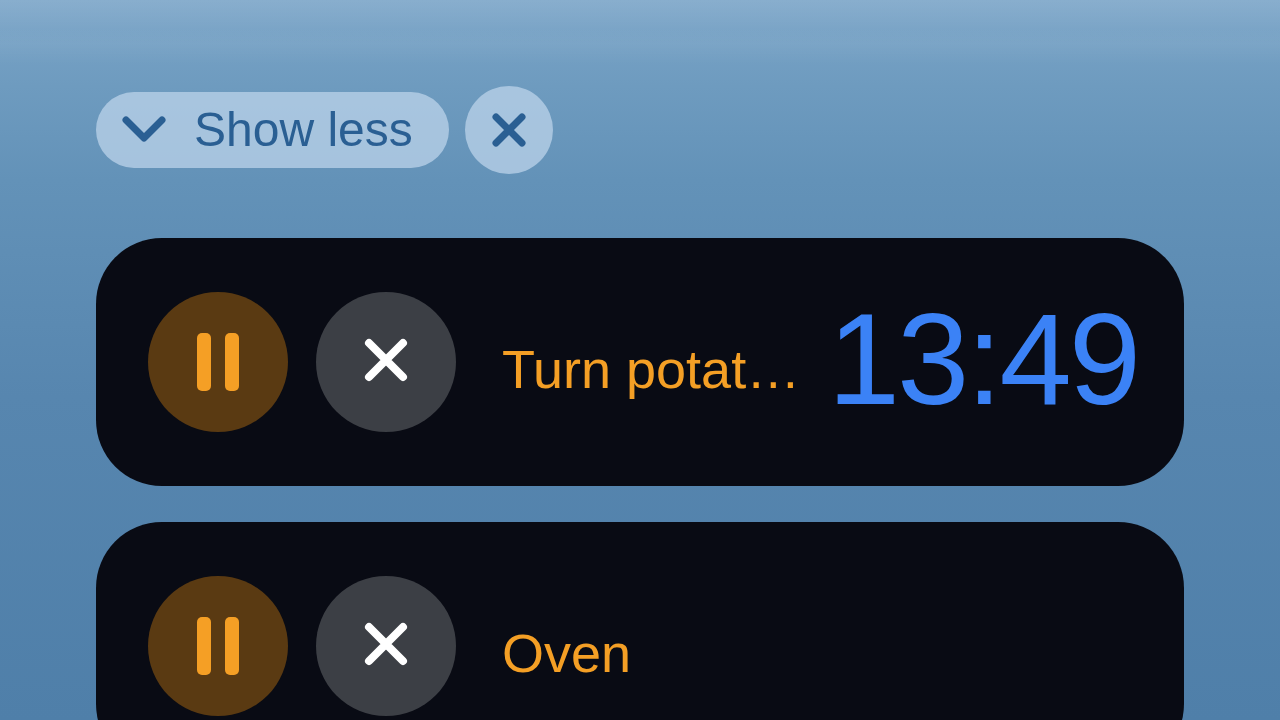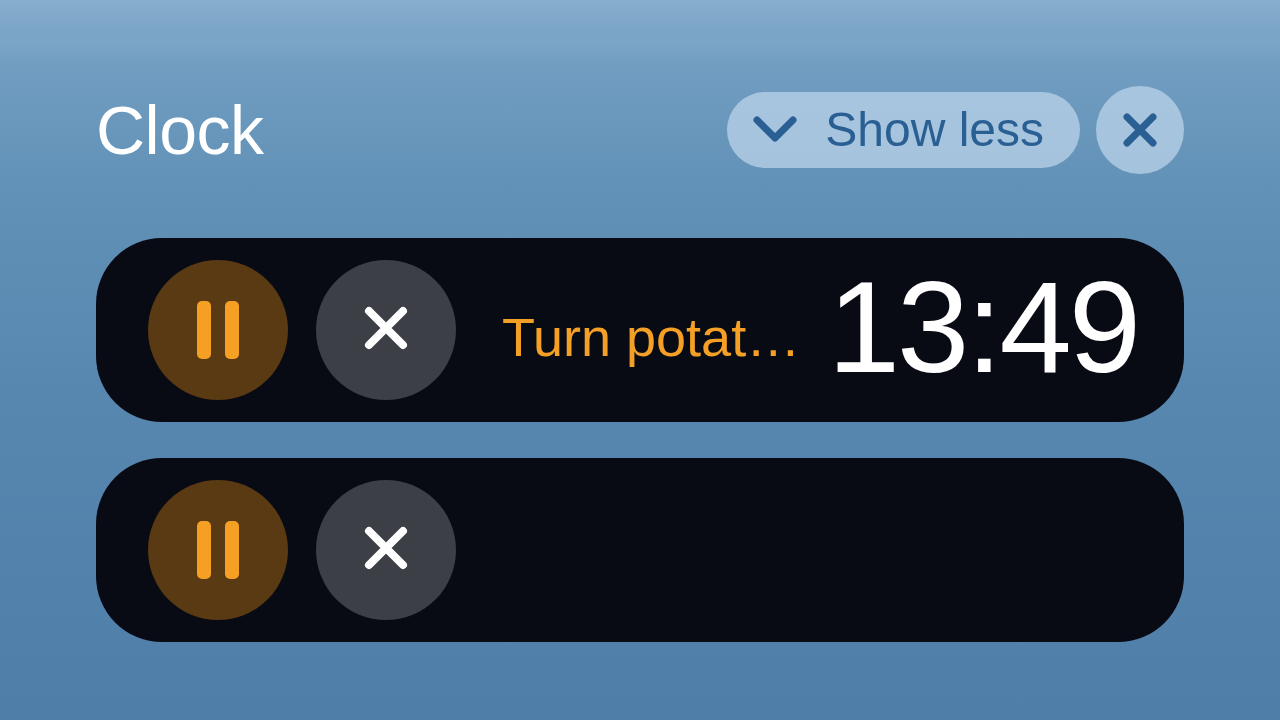--- a/index.html
+++ b/index.html
@@ -87,21 +87,21 @@
       user-select: none;
     }
 
     .circle-btn svg { display: block; }
 
     .cards { display: flex; flex-direction: column; gap: 36px; }
 
     .timer-card {
       background: #090b14;
       border-radius: 66px;
-      height: 184px;
+      height: 248px;
       padding: 0 46px 0 52px;
       display: flex;
       align-items: center;
     }
 
     .ctl {
       width: 140px;
       height: 140px;
       border-radius: 50%;
       display: inline-flex;
@@ -133,38 +133,37 @@
       white-space: nowrap;
       overflow: hidden;
       text-overflow: ellipsis;
       flex: 1 1 auto;
       min-width: 0;
       margin-right: 20px;
       padding-top: 14px;
     }
 
     .timer-time {
-      color: #ffffff;
+      color: #3b82f6;
       font-size: 130px;
       font-weight: 400;
       letter-spacing: -3px;
       line-height: 1;
       white-space: nowrap;
       flex: 0 0 auto;
       font-variant-numeric: tabular-nums;
       padding-bottom: 6px;
     }
   </style>
 </head>
 <body>
 
 <div class="stack">
 
   <div class="header">
-    <div class="title">Clock</div>
 
     <div class="header-right">
 
       <div class="pill">
         <span>
           <svg width="44" height="28" viewBox="0 0 44 28">
             <path d="M4 4 L22 22 L40 4" fill="none" stroke="#2a5f93" stroke-width="7" stroke-linecap="round" stroke-linejoin="round"></path>
           </svg>
         </span>
         <span>Show less</span>
@@ -208,17 +207,18 @@
             <span></span>
         </span>
       </div>
       <div class="ctl cancel">
         <span>
           <svg width="54" height="54" viewBox="0 0 54 54">
             <path d="M10 10 L44 44 M44 10 L10 44" stroke="#ffffff" stroke-width="8" stroke-linecap="round"></path>
           </svg>
         </span>
       </div>
+      <div class="timer-label">Oven</div>
     </div>
 
   </div>
 
 </div>
 
 </body></html>

